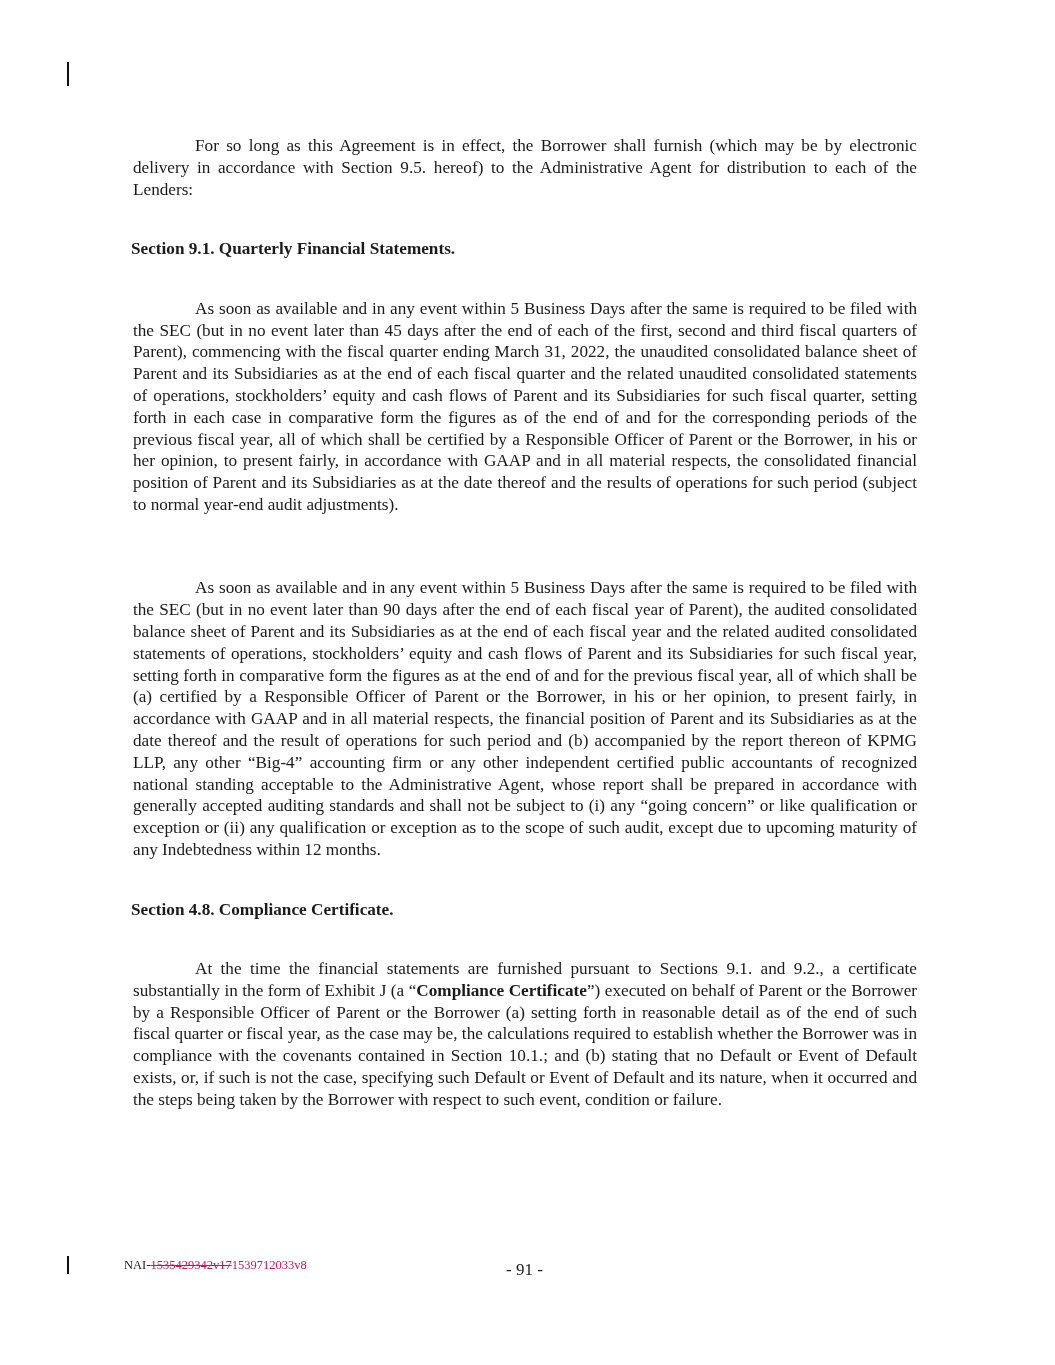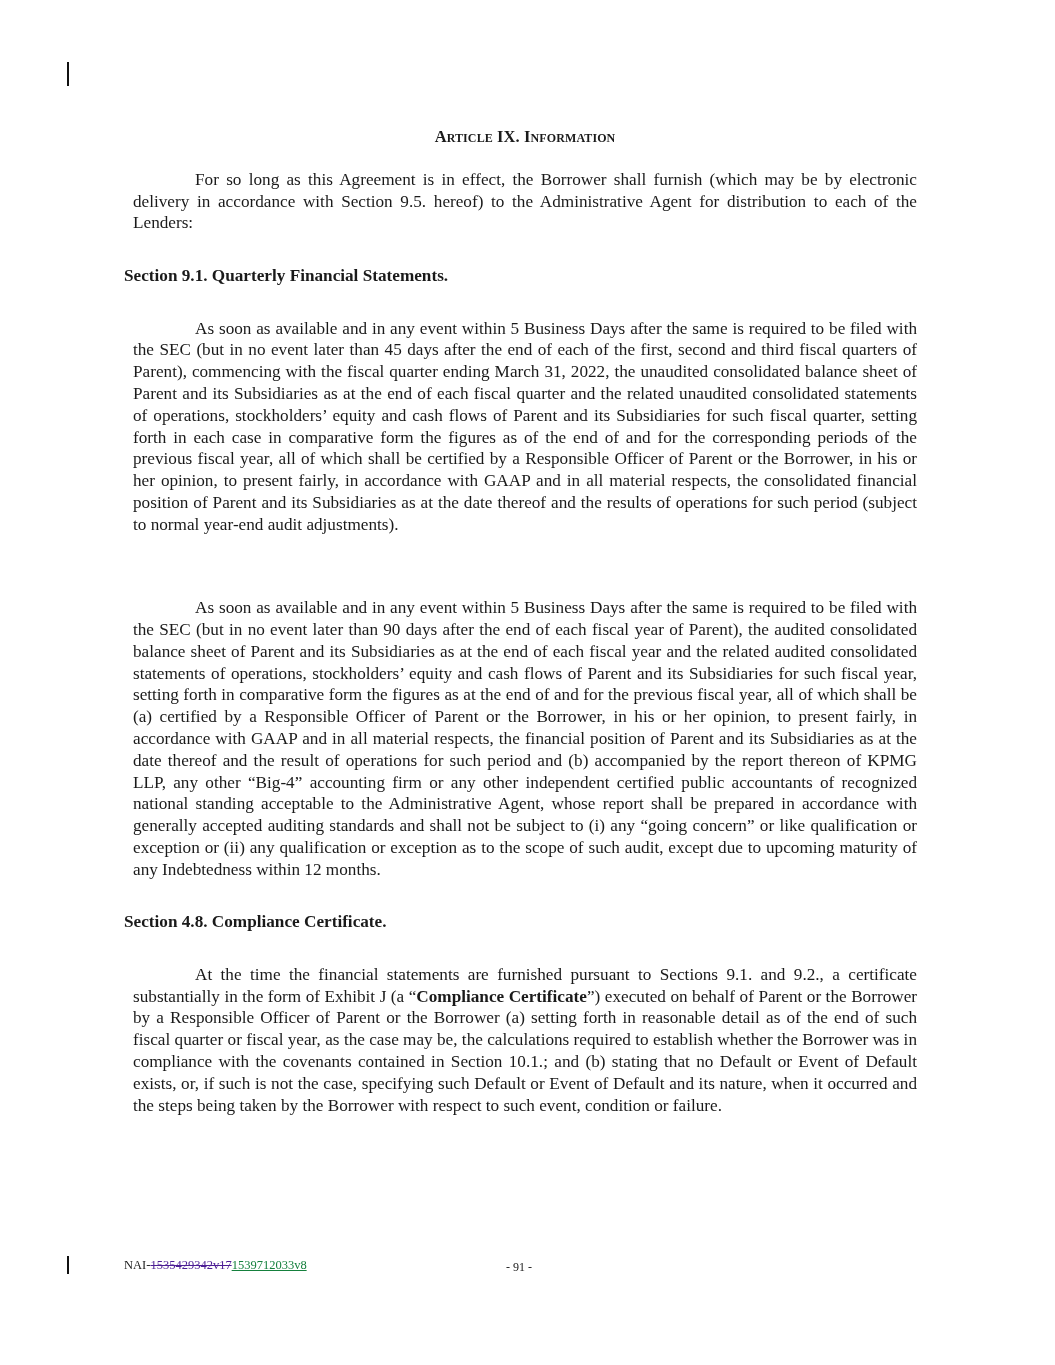--- a/index.html
+++ b/index.html
@@ -5,35 +5,34 @@
   html, body { margin: 0; padding: 0; background: #ffffff; }
   body { width: 1055px; height: 1365px; position: relative; overflow: hidden;
          font-family: "Liberation Serif", "DejaVu Serif", serif; color: #1a1a1a; }
   .change-bar { position: absolute; left: 67px; width: 2px; background: #111; }
   .cb-top { top: 62px; height: 24px; }
   .cb-bottom { top: 1256px; height: 18px; }
   .page { position: absolute; left: 124px; top: 126px; width: 802px; font-size: 17.2px; line-height: 21.8px; }
   .article-title { text-align: center; font-weight: bold; font-variant: small-caps; font-size: 16.5px; margin: 0 0 21px 0; letter-spacing: 0.1px; }
   p { margin: 9px; text-align: justify; }
   p.indent { text-indent: 62px; }
-  .section-heading { font-weight: bold; margin: 0; }
+  .section-heading { font-weight: bold; margin: 7px; }
   .gap { height: 21.8px; }
   .footer-id { position: absolute; left: 124px; top: 1258px; font-size: 12.5px; }
-  .deleted { color: #4c1d95; text-decoration: line-through; }
-  .inserted { color: #15803d; text-decoration: underline; }
-  .page-number { position: absolute; left: 506px; top: 1260px; font-size: 12px; }
+  .deleted { color: #be185d; text-decoration: line-through; }
+  .inserted { color: #be185d; }
+  .page-number { position: absolute; left: 506px; top: 1260px; font-size: 17px; }
   b { font-weight: bold; }
 </style>
 </head>
 <body>
 
 <div class="change-bar cb-top"></div>
 
 <div class="page">
-  <div class="article-title">Article IX. Information</div>
   <p class="indent">For so long as this Agreement is in effect, the Borrower shall furnish (which may be by electronic delivery in accordance with Section 9.5. hereof) to the Administrative Agent for distribution to each of the Lenders:</p>
   <div class="gap"></div>
 
   <div>
     <div class="section-heading">Section 9.1.  Quarterly Financial Statements.</div>
     <div class="gap"></div>
     <p class="indent">As soon as available and in any event within 5 Business Days after the same is required to be filed with the SEC (but in no event later than 45 days after the end of each of the first, second and third fiscal quarters of Parent), commencing with the fiscal quarter ending March 31, 2022, the unaudited consolidated balance sheet of Parent and its Subsidiaries as at the end of each fiscal quarter and the related unaudited consolidated statements of operations, stockholders’ equity and cash flows of Parent and its Subsidiaries for such fiscal quarter, setting forth in each case in comparative form the figures as of the end of and for the corresponding periods of the previous fiscal year, all of which shall be certified by a Responsible Officer of Parent or the Borrower, in his or her opinion, to present fairly, in accordance with GAAP and in all material respects, the consolidated financial position of Parent and its Subsidiaries as at the date thereof and the results of operations for such period (subject to normal year-end audit adjustments).</p>
   </div>
   <div class="gap"></div>
 

